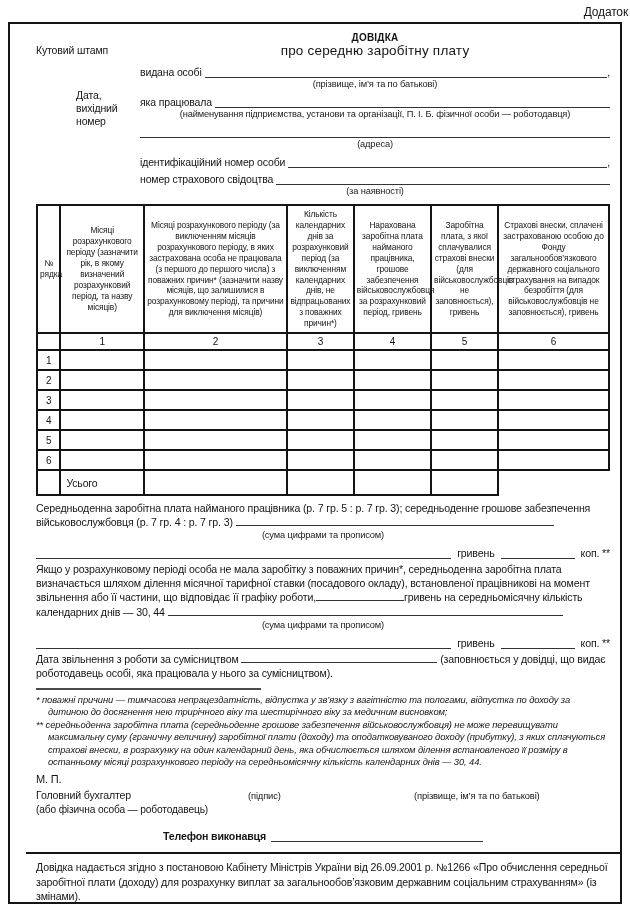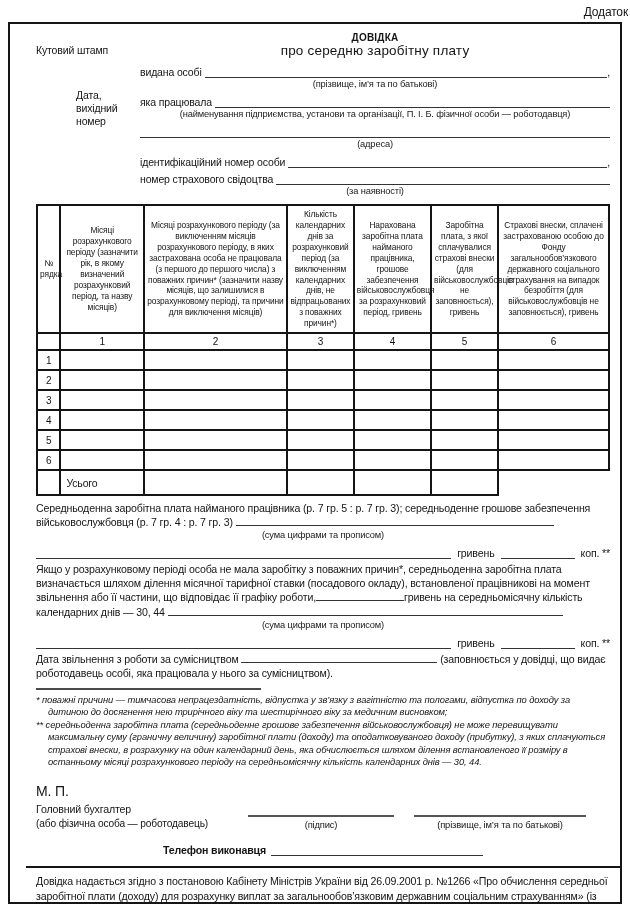--- a/index.html
+++ b/index.html
@@ -37,25 +37,25 @@
   
   .para { font-size:10.6px; line-height:1.33; margin-top:5px; }
   .bl { display:inline-block; border-bottom:1.5px solid #333; height:11px; vertical-align:baseline; }
   .fillrow { display:flex; align-items:flex-end; font-size:10.6px; height:17px; white-space:nowrap; }
   .fillrow .line { flex:1; border-bottom:1.5px solid #333; height:13px; margin-right:6px; }
   .fillrow .short { flex:none; width:74px; border-bottom:1.5px solid #333; height:13px; margin:0 6px; }
   
   .fnsep { width:225px; border-top:2px solid #4a4a4a; margin:8px 0 4px; }
   .fn { font-style:italic; font-size:9.4px; line-height:1.3; padding-left:12px; text-indent:-12px; letter-spacing:-0.1px; margin-bottom:1px; }
   
-  .mp { font-size:14px; margin-top:15px; }
+  .mp { font-size:11px; margin-top:5px; }
   .sig { display:flex; margin-top:3px; font-size:10.6px; }
   .sig-left { width:212px; line-height:1.4; flex-shrink:0; }
   .sig-left .small { font-size:10.2px; }
-  .sig-col { display:flex; flex-direction:column; }
+  .sig-col { display:flex; }
   .sig-mid { width:146px; margin-right:20px; }
   .sig-rgt { width:172px; }
   .sline { border-bottom:2px solid #555; height:15px; }
   .scap { text-align:center; font-size:9.4px; padding-top:2px; }
   .phone { display:flex; justify-content:center; align-items:flex-end; margin-top:12px; font-size:10.6px;font-weight:bold; }
   .phone .pline { width:212px; border-bottom:1.5px solid #333; height:13px; margin-left:5px; }
   .divider { border-top:2px solid #151515; margin:10px -10px 6px; }
   .note { font-size:10.6px; line-height:1.38; }
 </style>
 </head>

